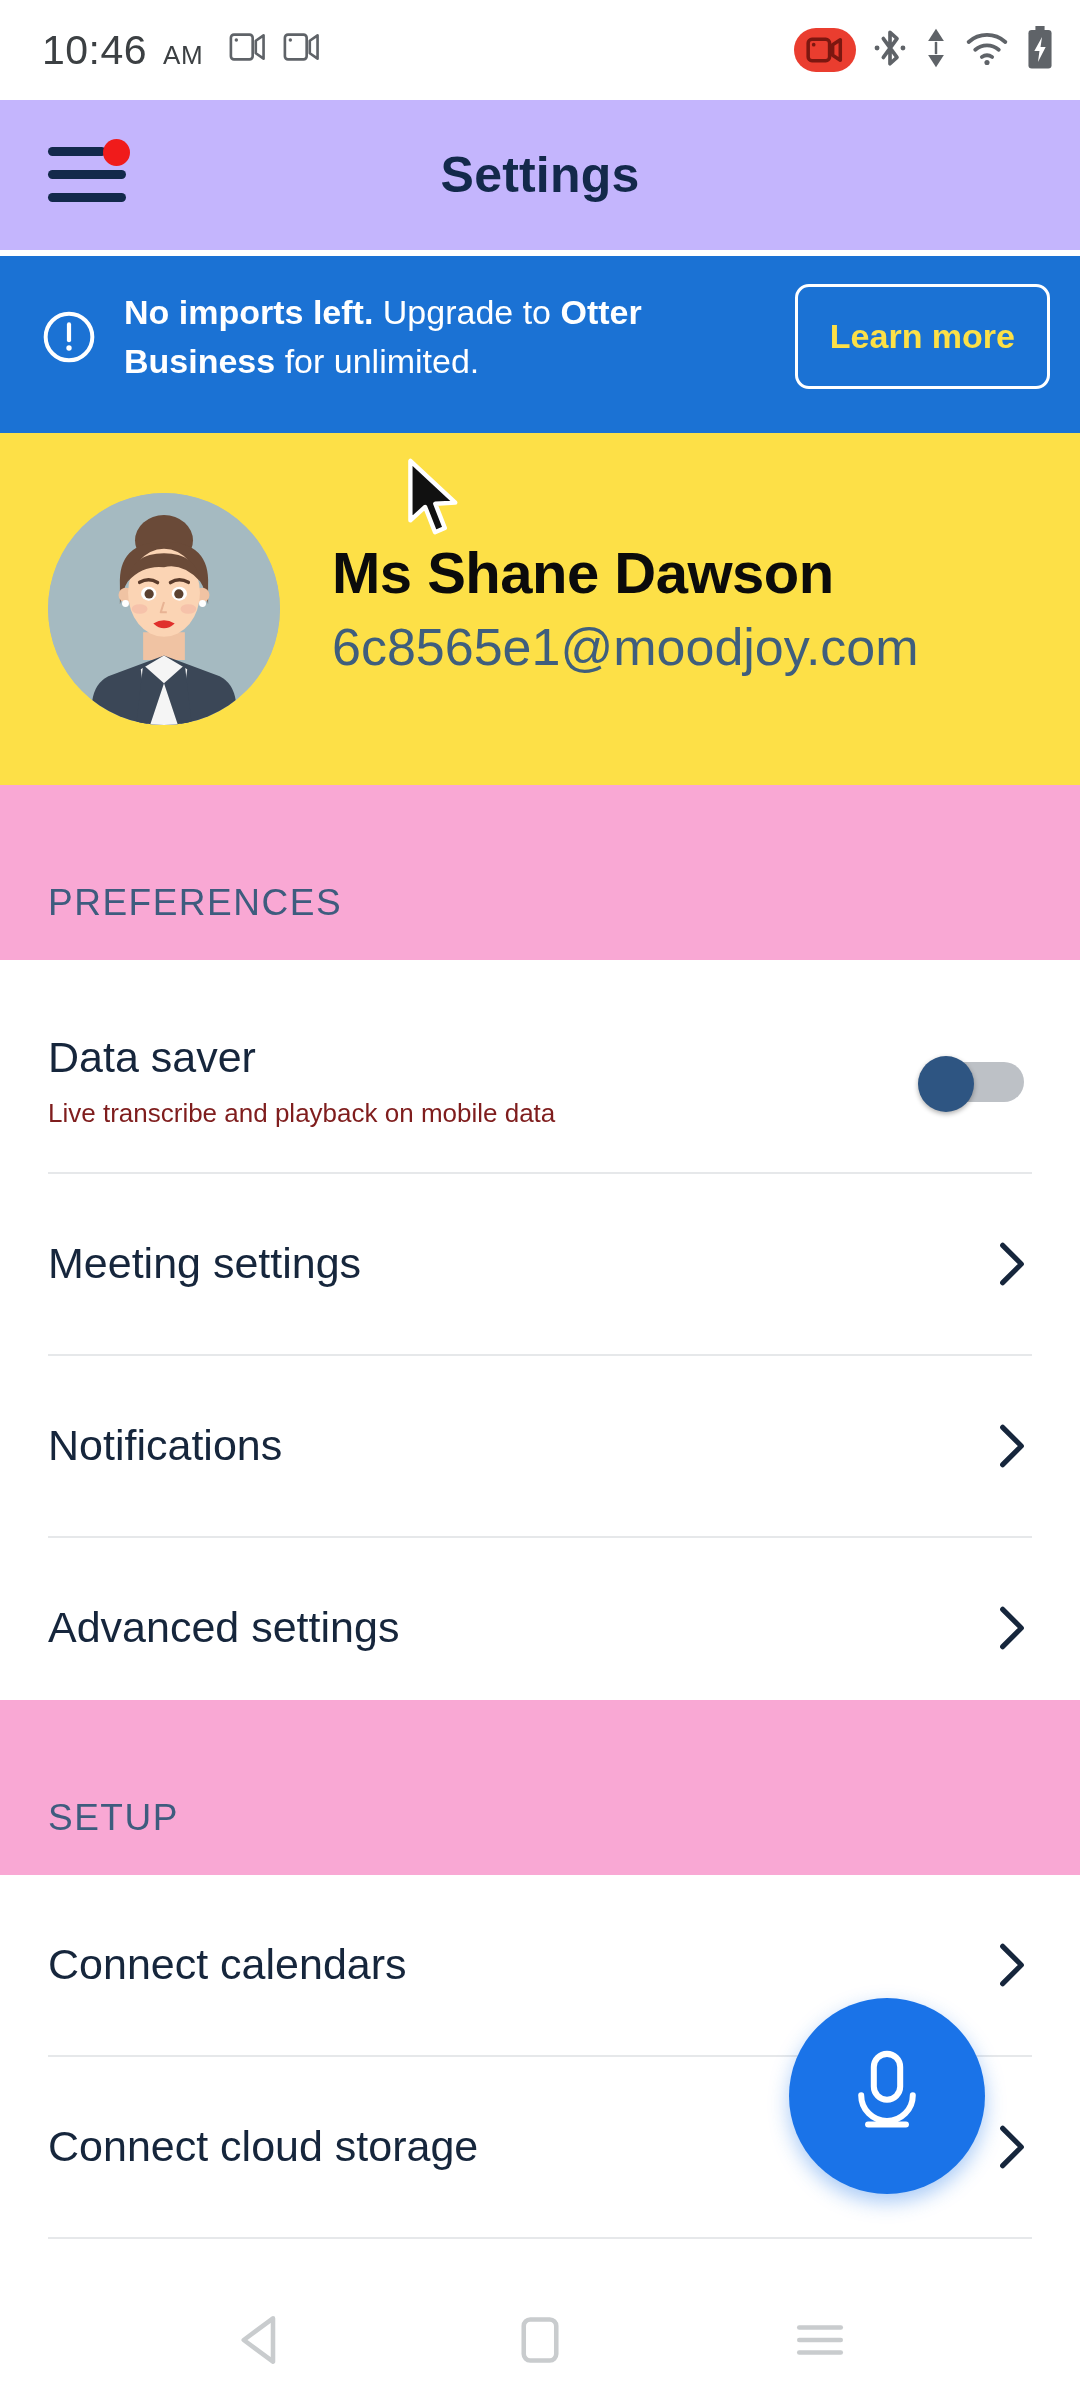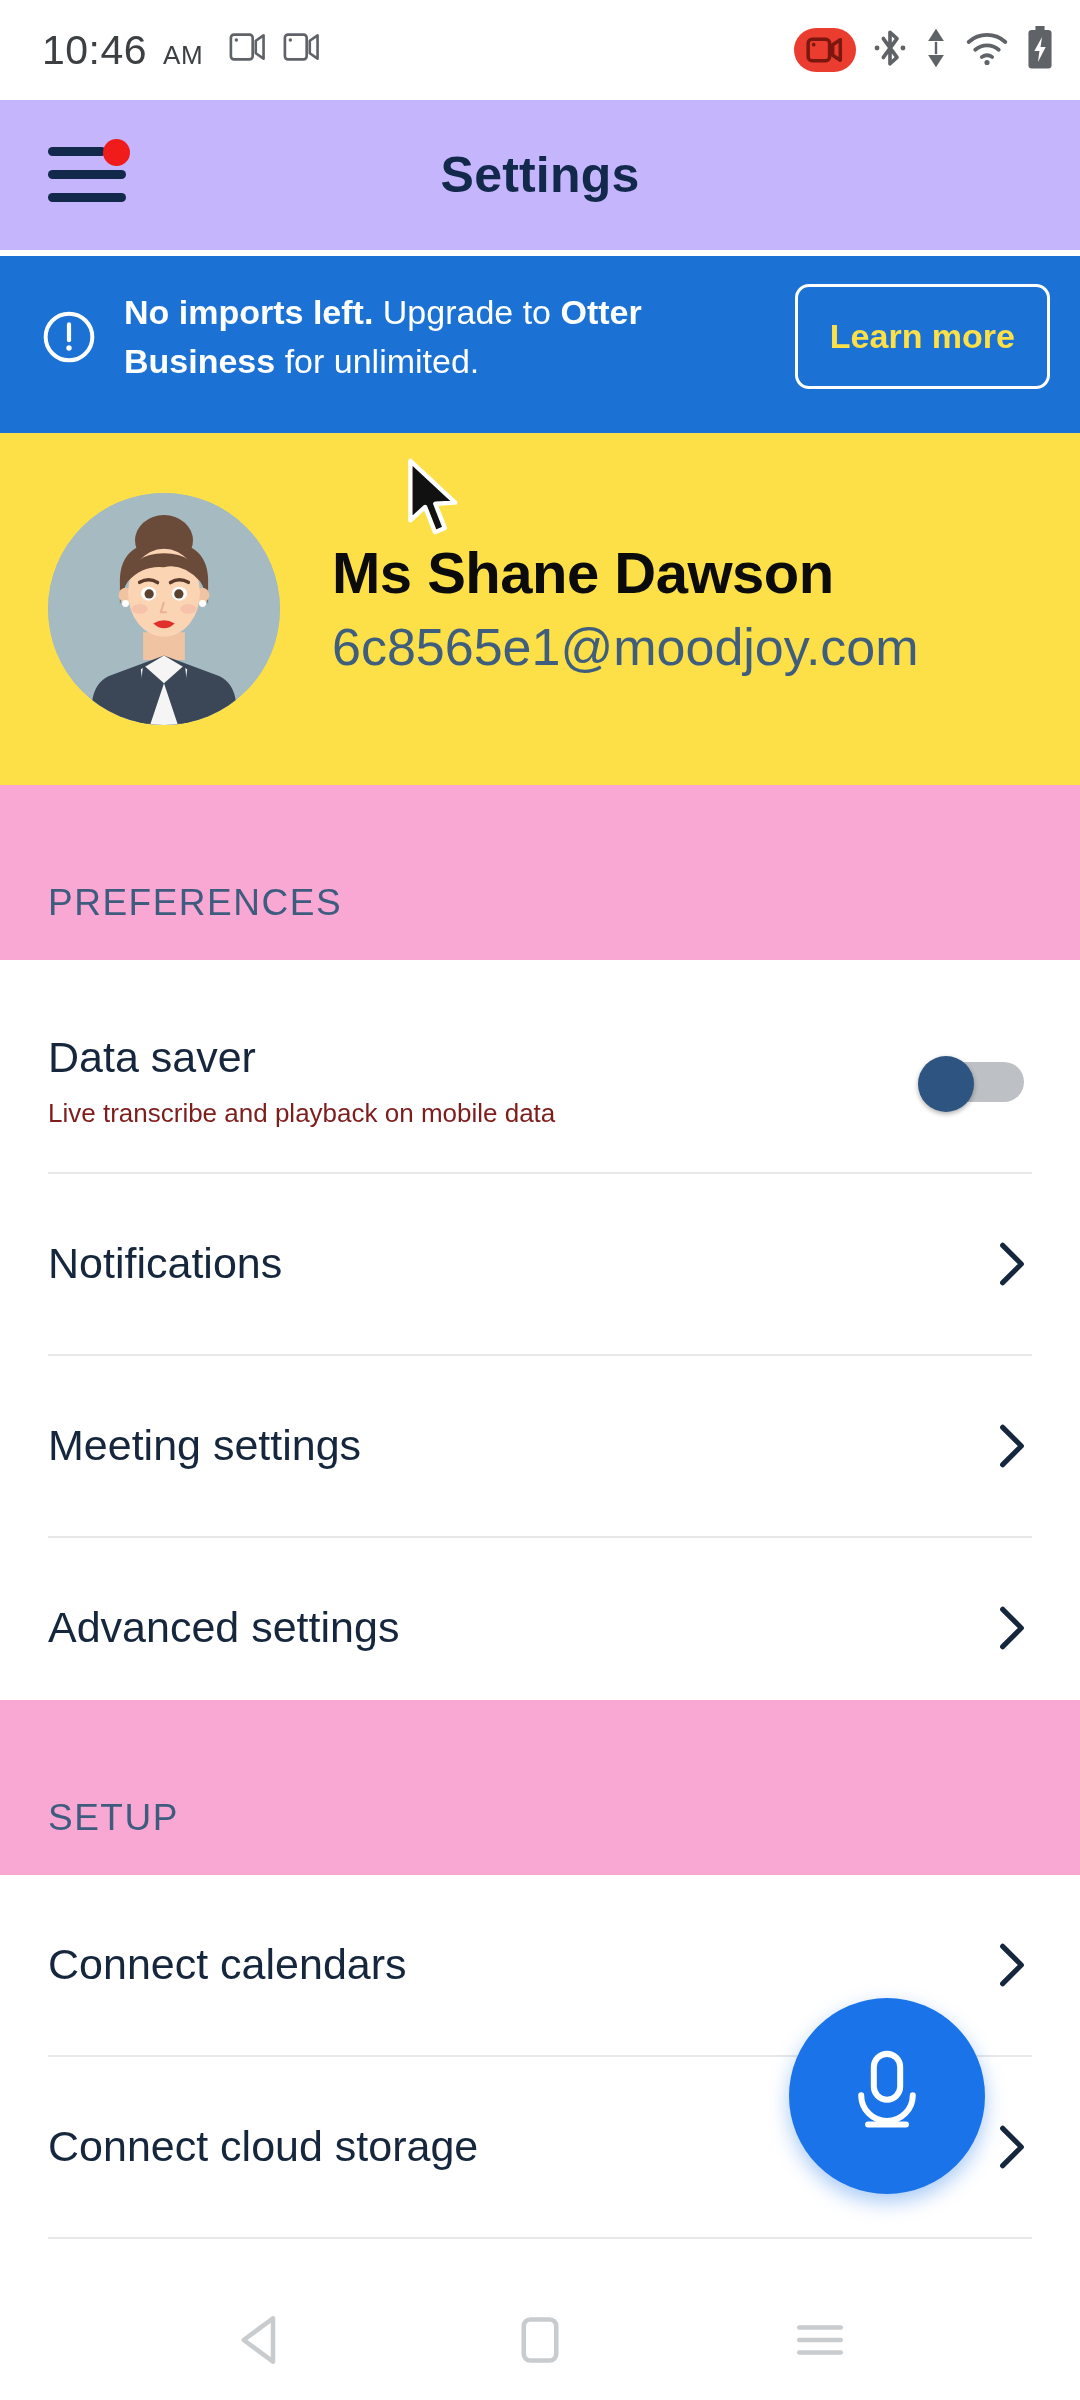--- a/index.html
+++ b/index.html
@@ -278,32 +278,32 @@
         <div class="row-sub">Live transcribe and playback on mobile data</div>
       </div>
       <div class="toggle">
         <div class="toggle-track"></div>
         <div class="toggle-knob"></div>
       </div>
     </div>
 
     <div class="row">
       <div class="row-labels">
+        <div class="row-title">Meeting settings</div>
+      </div>
+      <div class="chev">
+        <svg width="34" height="56" viewBox="0 0 14 24">
+            <polyline points="3,4 11,12 3,20" fill="none" stroke="#16263c" stroke-width="2.2" stroke-linecap="round" stroke-linejoin="round"></polyline>
+          </svg>
+      </div>
+    </div>
+
+    <div class="row">
+      <div class="row-labels">
         <div class="row-title">Notifications</div>
-      </div>
-      <div class="chev">
-        <svg width="34" height="56" viewBox="0 0 14 24">
-            <polyline points="3,4 11,12 3,20" fill="none" stroke="#16263c" stroke-width="2.2" stroke-linecap="round" stroke-linejoin="round"></polyline>
-          </svg>
-      </div>
-    </div>
-
-    <div class="row">
-      <div class="row-labels">
-        <div class="row-title">Meeting settings</div>
       </div>
       <div class="chev">
         <svg width="34" height="56" viewBox="0 0 14 24">
             <polyline points="3,4 11,12 3,20" fill="none" stroke="#16263c" stroke-width="2.2" stroke-linecap="round" stroke-linejoin="round"></polyline>
           </svg>
       </div>
     </div>
 
     <div class="row">
       <div class="row-labels">

